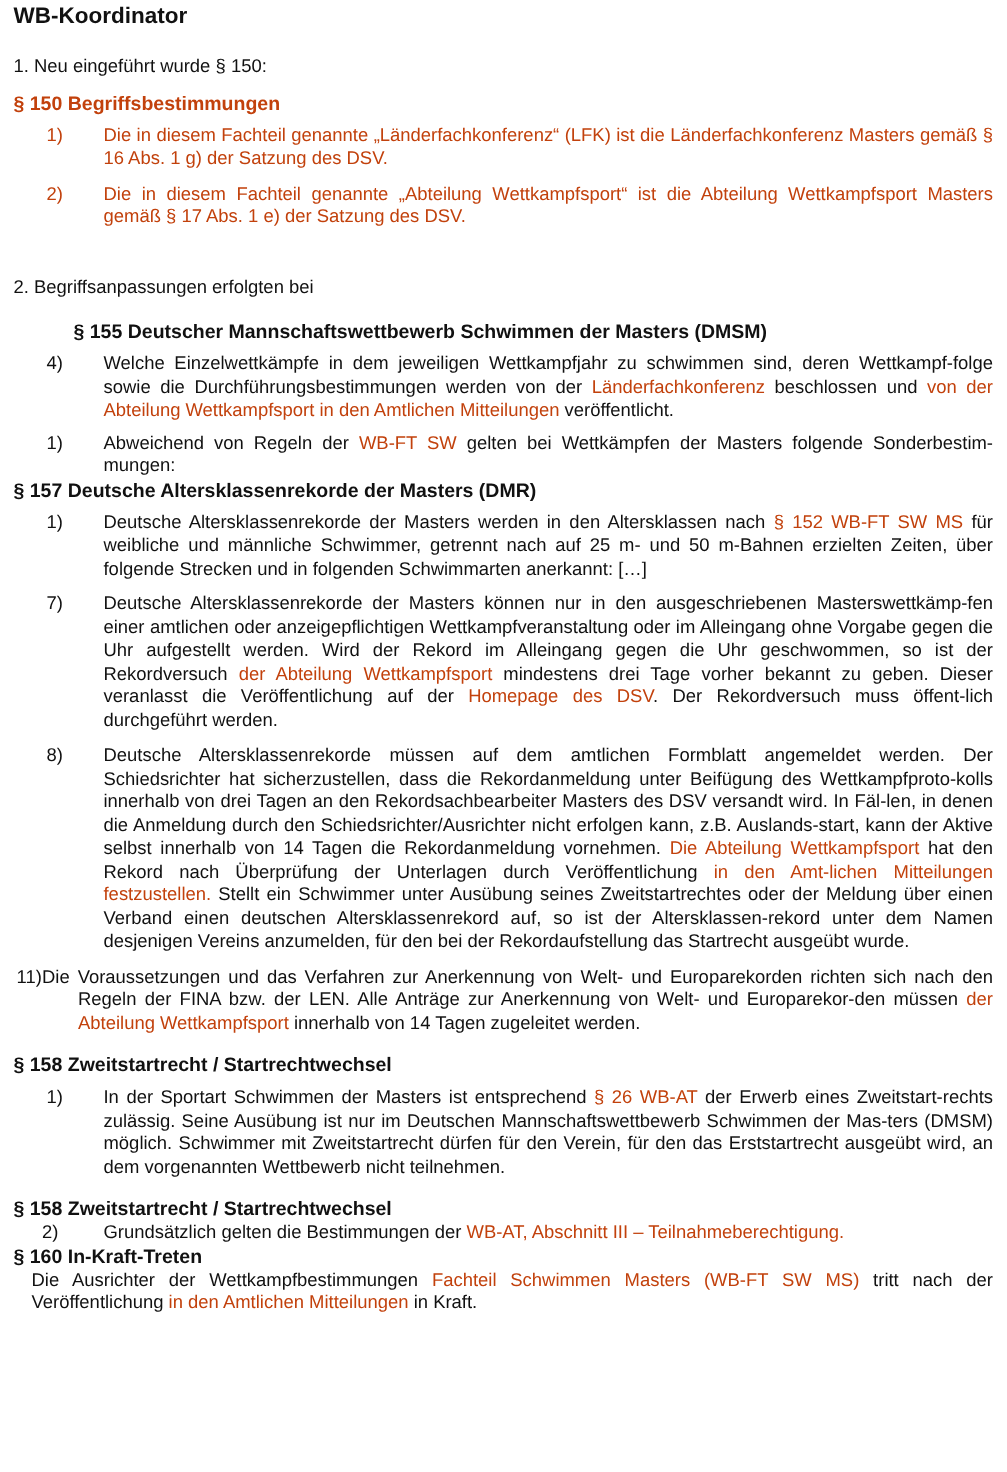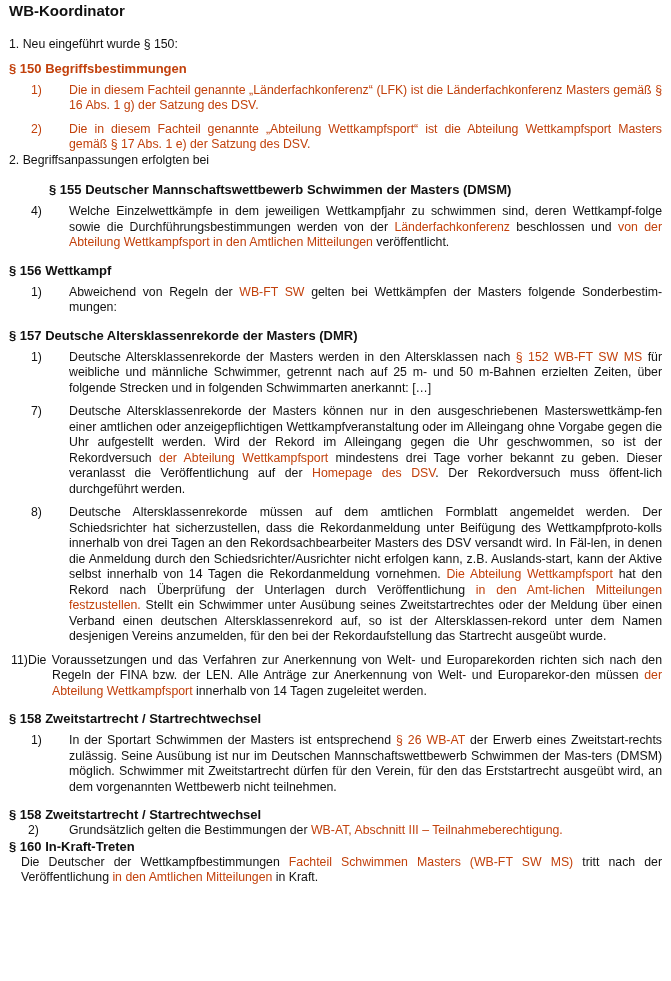--- a/index.html
+++ b/index.html
@@ -30,35 +30,34 @@
   <div class="h red" style="margin-top:8px;">§ 150 Begriffsbestimmungen</div>
   <div class="para red" style="margin-top:6px;">
     <span class="num">1)</span>
     <span class="txt">Die in diesem Fachteil genannte „Länderfachkonferenz“ (LFK) ist die Länderfachkonferenz Masters gemäß § 16 Abs. 1 g) der Satzung des DSV.</span>
   </div>
   <div class="para red" style="margin-top:8px;">
     <span class="num">2)</span>
     <span class="txt">Die in diesem Fachteil genannte „Abteilung Wettkampfsport“ ist die Abteilung Wettkampfsport Masters gemäß § 17 Abs. 1 e) der Satzung des DSV.</span>
   </div>
 
-  <div style="">2.  Begriffsanpassungen erfolgten bei</div>
+  <div style="margin-top:31px;">2.  Begriffsanpassungen erfolgten bei</div>
 
   <div class="h" style="margin-top:14px;margin-left:40px;">§ 155 Deutscher Mannschaftswettbewerb Schwimmen der Masters (DMSM)</div>
   <div class="para" style="margin-top:6px;">
     <span class="num">4)</span>
     <span class="txt"><span>Welche Einzelwettkämpfe in dem jeweiligen Wettkampfjahr zu schwimmen sind, deren Wettkampf-folge sowie die Durchführungsbestimmungen werden von </span><span class="b">der</span> <span class="red">Länderfachkonferenz</span><span> beschlossen und </span><span class="red">von der Abteilung Wettkampfsport in den Amtlichen Mitteilungen</span><span> veröffentlicht.</span></span>
   </div>
 
-  <div class="h" style="margin-top:12px;">§ 156 Wettkampf</div>
   <div class="para" style="margin-top:6px;">
     <span class="num">1)</span>
     <span class="txt"><span>Abweichend von Regeln der </span><span class="red">WB-FT SW</span><span> gelten bei Wettkämpfen der Masters folgende Sonderbestim-mungen:</span></span>
   </div>
 
-  <div class="h" style="margin-top:12px;">§ 157 Deutsche Altersklassenrekorde der Masters (DMR)</div>
+  <div class="h" style="">§ 157 Deutsche Altersklassenrekorde der Masters (DMR)</div>
   <div class="para" style="margin-top:6px;">
     <span class="num">1)</span>
     <span class="txt"><span>Deutsche Altersklassenrekorde der Masters werden in den Altersklassen nach </span><span class="red">§ 152 WB-FT SW MS</span><span> für weibliche und männliche Schwimmer, getrennt nach auf 25 m- und 50 m-Bahnen erzielten Zeiten, über folgende Strecken und in folgenden Schwimmarten anerkannt: […]</span></span>
   </div>
   <div class="para" style="margin-top:8px;">
     <span class="num">7)</span>
     <span class="txt"><span>Deutsche Altersklassenrekorde der Masters können nur in den ausgeschriebenen Masterswettkämp-fen einer amtlichen oder anzeigepflichtigen Wettkampfveranstaltung oder im Alleingang ohne Vorgabe gegen die Uhr aufgestellt werden. Wird der Rekord im Alleingang gegen die Uhr geschwommen, so ist der Rekordversuch </span><span class="red">der Abteilung Wettkampfsport</span><span> mindestens drei Tage vorher bekannt zu geben. Dieser veranlasst die Veröffentlichung auf der </span><span class="red">Homepage des DSV</span><span>. Der Rekordversuch muss öffent-lich durchgeführt werden.</span></span>
   </div>
   <div class="para" style="margin-top:8px;">
     <span class="num">8)</span>
@@ -75,15 +74,15 @@
     <span class="txt"><span>In der Sportart Schwimmen der Masters ist entsprechend </span><span class="red">§ 26 WB-AT</span><span> der Erwerb eines Zweitstart-rechts zulässig. Seine Ausübung ist nur im Deutschen Mannschaftswettbewerb Schwimmen der Mas-ters (DMSM) möglich. Schwimmer mit Zweitstartrecht dürfen für den Verein, für den das Erststartrecht ausgeübt wird, an dem vorgenannten Wettbewerb nicht teilnehmen.</span></span>
   </div>
 
   <div class="h" style="margin-top:12px;">§ 158 Zweitstartrecht / Startrechtwechsel</div>
   <div class="para">
     <span class="num" style="padding-left:19px;">2)</span>
     <span class="txt" style="padding-left:3px;"><span>Grundsätzlich gelten die Bestimmungen der </span><span class="red">WB-AT, Abschnitt III – Teilnahmeberechtigung.</span></span>
   </div>
 
   <div class="h" style="">§ 160 In-Kraft-Treten</div>
-  <div style="padding-left:12px; text-align:justify;"><span>Die Deutscher der Wettkampfbestimmungen </span><span class="red">Fachteil Schwimmen Masters (WB-FT SW MS)</span><span> tritt nach der Veröffentlichung </span><span class="red">in den Amtlichen Mitteilungen</span><span> in Kraft.</span></div>
+  <div style="padding-left:12px; text-align:justify;"><span>Die Ausrichter der Wettkampfbestimmungen </span><span class="red">Fachteil Schwimmen Masters (WB-FT SW MS)</span><span> tritt nach der Veröffentlichung </span><span class="red">in den Amtlichen Mitteilungen</span><span> in Kraft.</span></div>
 
 </div>
 
 </body></html>

